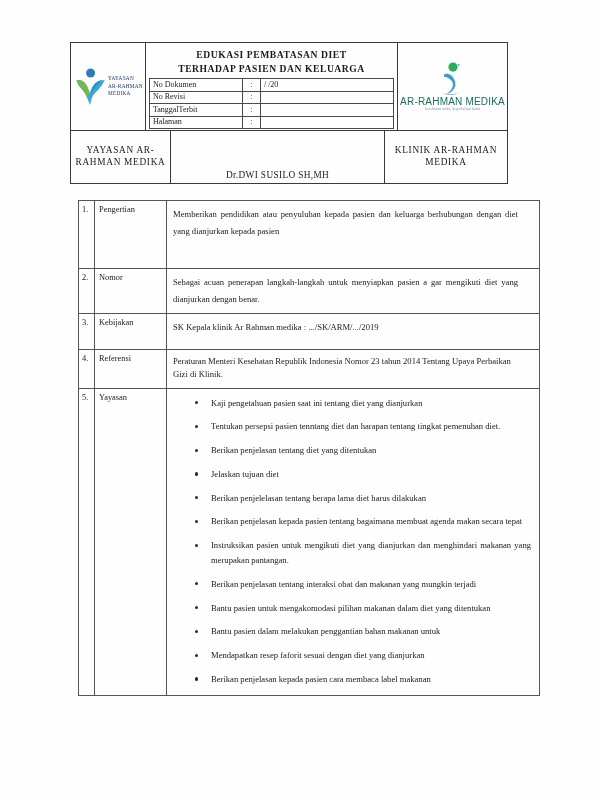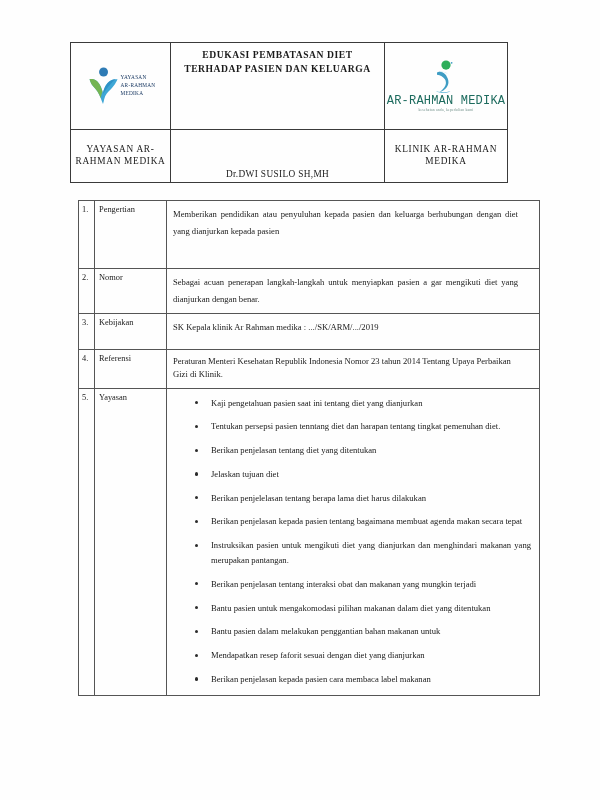--- a/index.html
+++ b/index.html
@@ -124,22 +124,22 @@
     padding: 2px;
   }
   .logo-right-wrap {
     display: flex;
     flex-direction: column;
     align-items: center;
     gap: 0px;
   }
   .logo-right-mark { width: 30px; height: 36px; }
   .logo-right-name {
-    font-family: Liberation Mono, monospace;
-    font-size: 12px;
+    font-family: Liberation Sans, sans-serif;
+    font-size: 10px;
     letter-spacing: 0.2px;
     color: #1d6b5e;
     font-variant: small-caps;
     text-transform: uppercase;
     white-space: nowrap;
     margin-top: -2px;
   }
   .logo-right-tag {
     font-family: "Liberation Serif", serif;
     font-size: 3.6px;
@@ -276,20 +276,44 @@
             <div>Medika</div>
           </div>
         </div>
       </div>
 
       <div class="cell-mid">
         <div class="doc-title">
           <span class="t-line">EDUKASI PEMBATASAN DIET</span>
           <span class="t-line">TERHADAP PASIEN DAN KELUARGA</span>
         </div>
+        <table class="info-table">
+          <tbody>
+            <tr>
+              <td class="info-label">No Dokumen</td>
+              <td class="info-colon">:</td>
+              <td class="info-value">   /   /20</td>
+            </tr>
+            <tr>
+              <td class="info-label">No Revisi</td>
+              <td class="info-colon">:</td>
+              <td class="info-value"></td>
+            </tr>
+            <tr>
+              <td class="info-label">TanggalTerbit</td>
+              <td class="info-colon">:</td>
+              <td class="info-value"></td>
+            </tr>
+            <tr>
+              <td class="info-label">Halaman</td>
+              <td class="info-colon">:</td>
+              <td class="info-value"></td>
+            </tr>
+          </tbody>
+        </table>
       </div>
 
       <div class="cell-logo-right">
         <div class="logo-right-wrap">
           <svg class="logo-right-mark" viewBox="0 0 52 64">
             <circle cx="26" cy="9" r="8.2" fill="#2eae5a"></circle>
             <circle cx="36" cy="5" r="1.6" fill="#3f9dc4"></circle>
             <path d="M10 22 C14 20 20 21 24 25 C27 28 29 32 30 36 C31 41 30 45 27 49 C24 53 19 56 14 57 C19 54 23 50 25 45 C26.5 41 26 37 24 34 C21.5 30 16 27 10 26 Z" fill="#3f9dc4"></path>
             <path d="M12 21 C20 19 28 22 32 28 C30 25 26 22 21 21 Z" fill="#6fc1dd"></path>
             <path d="M8 55 C16 58 26 58 34 55 C28 60 16 60 8 55 Z" fill="#5fb6d8"></path>

